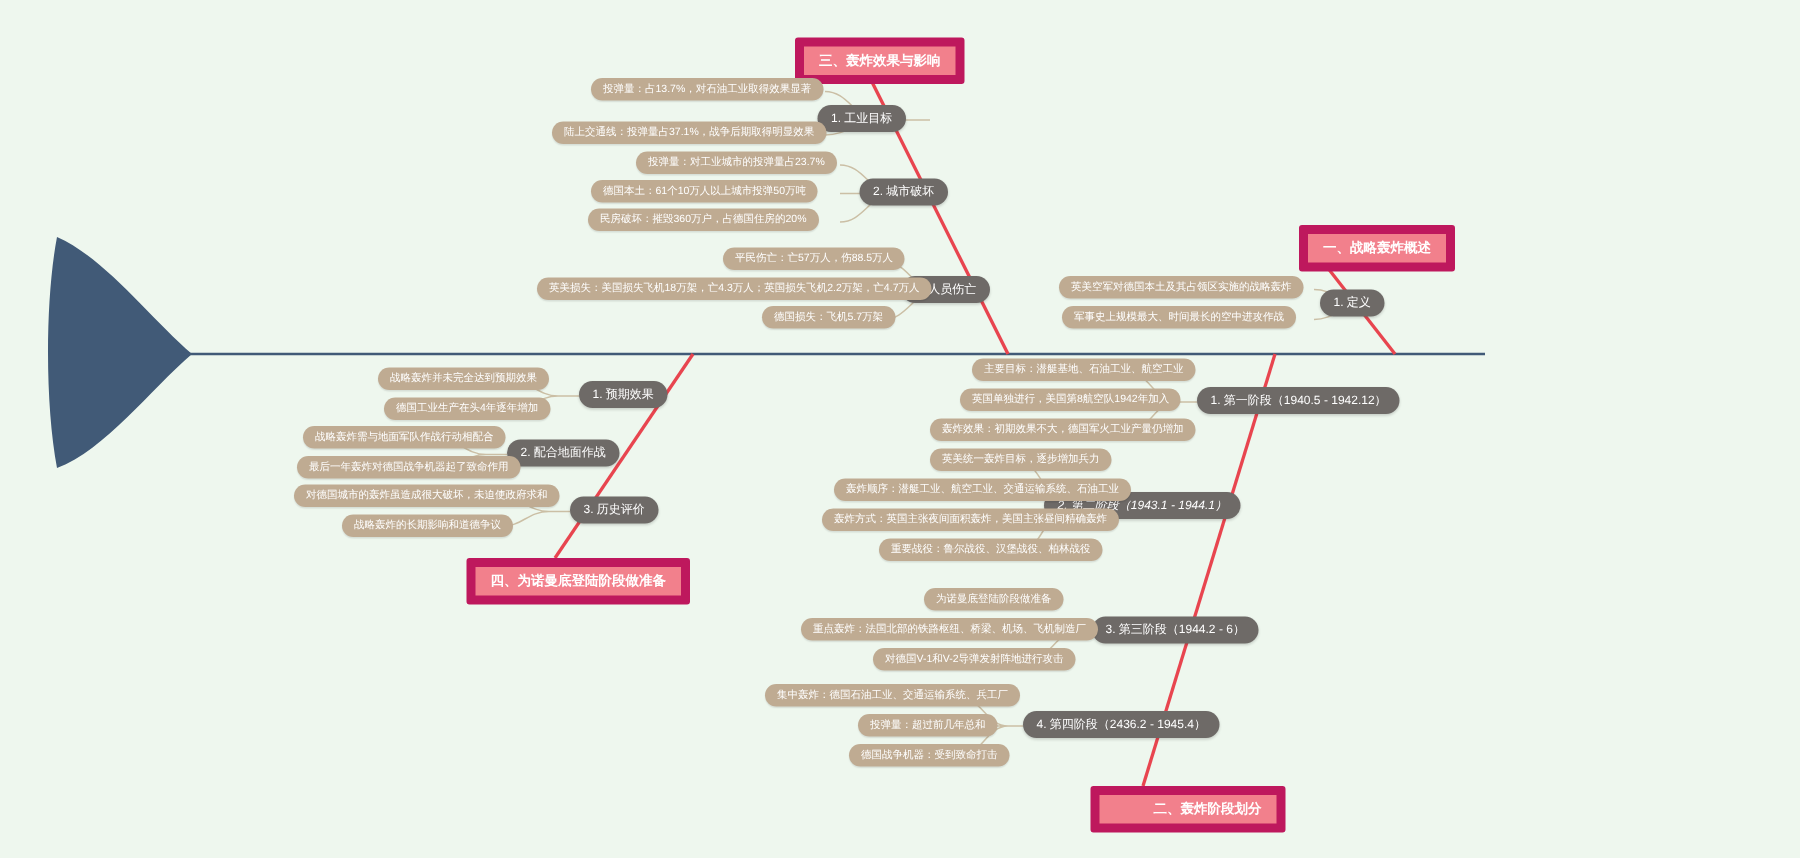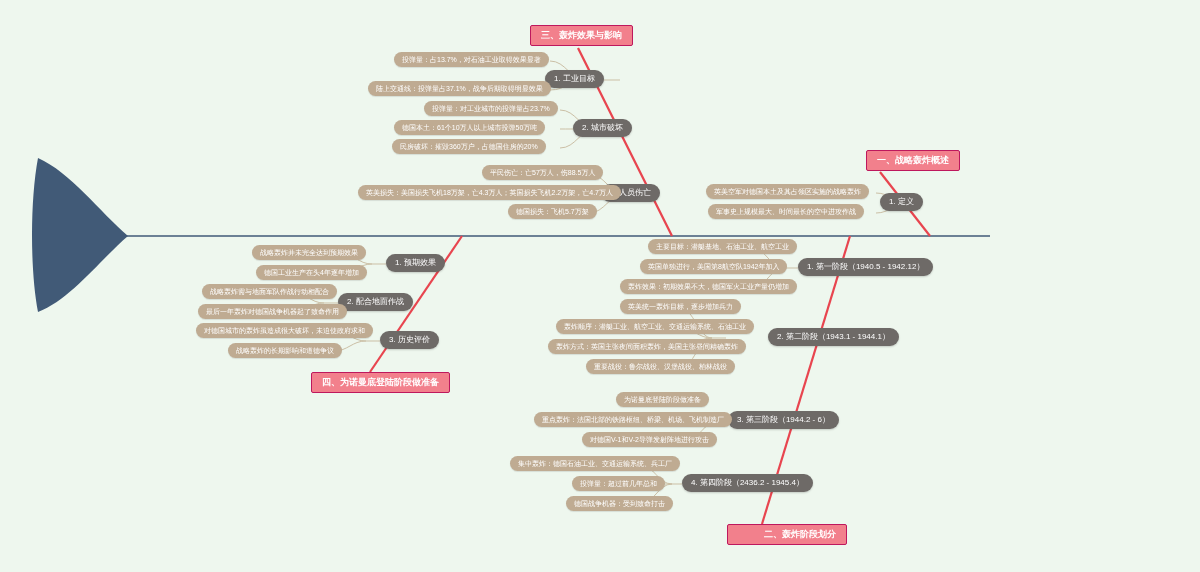--- a/index.html
+++ b/index.html
@@ -36,21 +36,21 @@
   .leaf{
     position:absolute;background:#bfab92;color:#ffffff;
     font-size:7px;line-height:1;white-space:nowrap;
     padding:4px 8px;border-radius:8px;
     display:flex;align-items:center;justify-content:center;
     box-shadow:0 1px 1px rgba(0,0,0,.10);
   }
   
   .seclabel{
     position:absolute;background:#f2808c;color:#ffffff;
-    border:1px solid #be185d;
+    border:6px solid #be185d;
     font-size:9px;font-weight:bold;line-height:1;white-space:nowrap;
     padding:5px 10px;border-radius:2px;
     display:flex;align-items:center;justify-content:center;
   }
 </style>
 </head>
 <body>
 
 <div id="stage">
 
@@ -113,21 +113,21 @@
   <div class="seclabel" style="left:530px;top:25px;">三、轰炸效果与影响</div>
   <div class="seclabel" style="left:311px;top:372px;">四、为诺曼底登陆阶段做准备</div>
 
   <div class="cat" style="left:545px;top:70px;">1. 工业目标</div>
   <div class="cat" style="left:573px;top:119px;">2. 城市破坏</div>
   <div class="cat" style="left:601px;top:184px;">3. 人员伤亡</div>
 
   <div class="cat" style="left:880px;top:193px;">1. 定义</div>
 
   <div class="cat" style="left:798px;top:258px;">1. 第一阶段（1940.5 - 1942.12）</div>
-  <div class="cat" style="left:768px;top:328px;">2. 第二阶段（1943.1 - 1944.1）</div>
+  <div class="cat" style="left:696px;top:328px;font-style:italic;">2. 第二阶段（1943.1 - 1944.1）</div>
   <div class="cat" style="left:728px;top:411px;">3. 第三阶段（1944.2 - 6）</div>
   <div class="cat" style="left:682px;top:474px;">4. 第四阶段（2436.2 - 1945.4）</div>
 
   <div class="cat" style="left:386px;top:254px;">1. 预期效果</div>
   <div class="cat" style="left:338px;top:293px;">2. 配合地面作战</div>
   <div class="cat" style="left:380px;top:331px;">3. 历史评价</div>
 
   <div class="leaf" style="left:394px;top:52px;">投弹量：占13.7%，对石油工业取得效果显著</div>
   <div class="leaf" style="left:368px;top:81px;">陆上交通线：投弹量占37.1%，战争后期取得明显效果</div>
 

